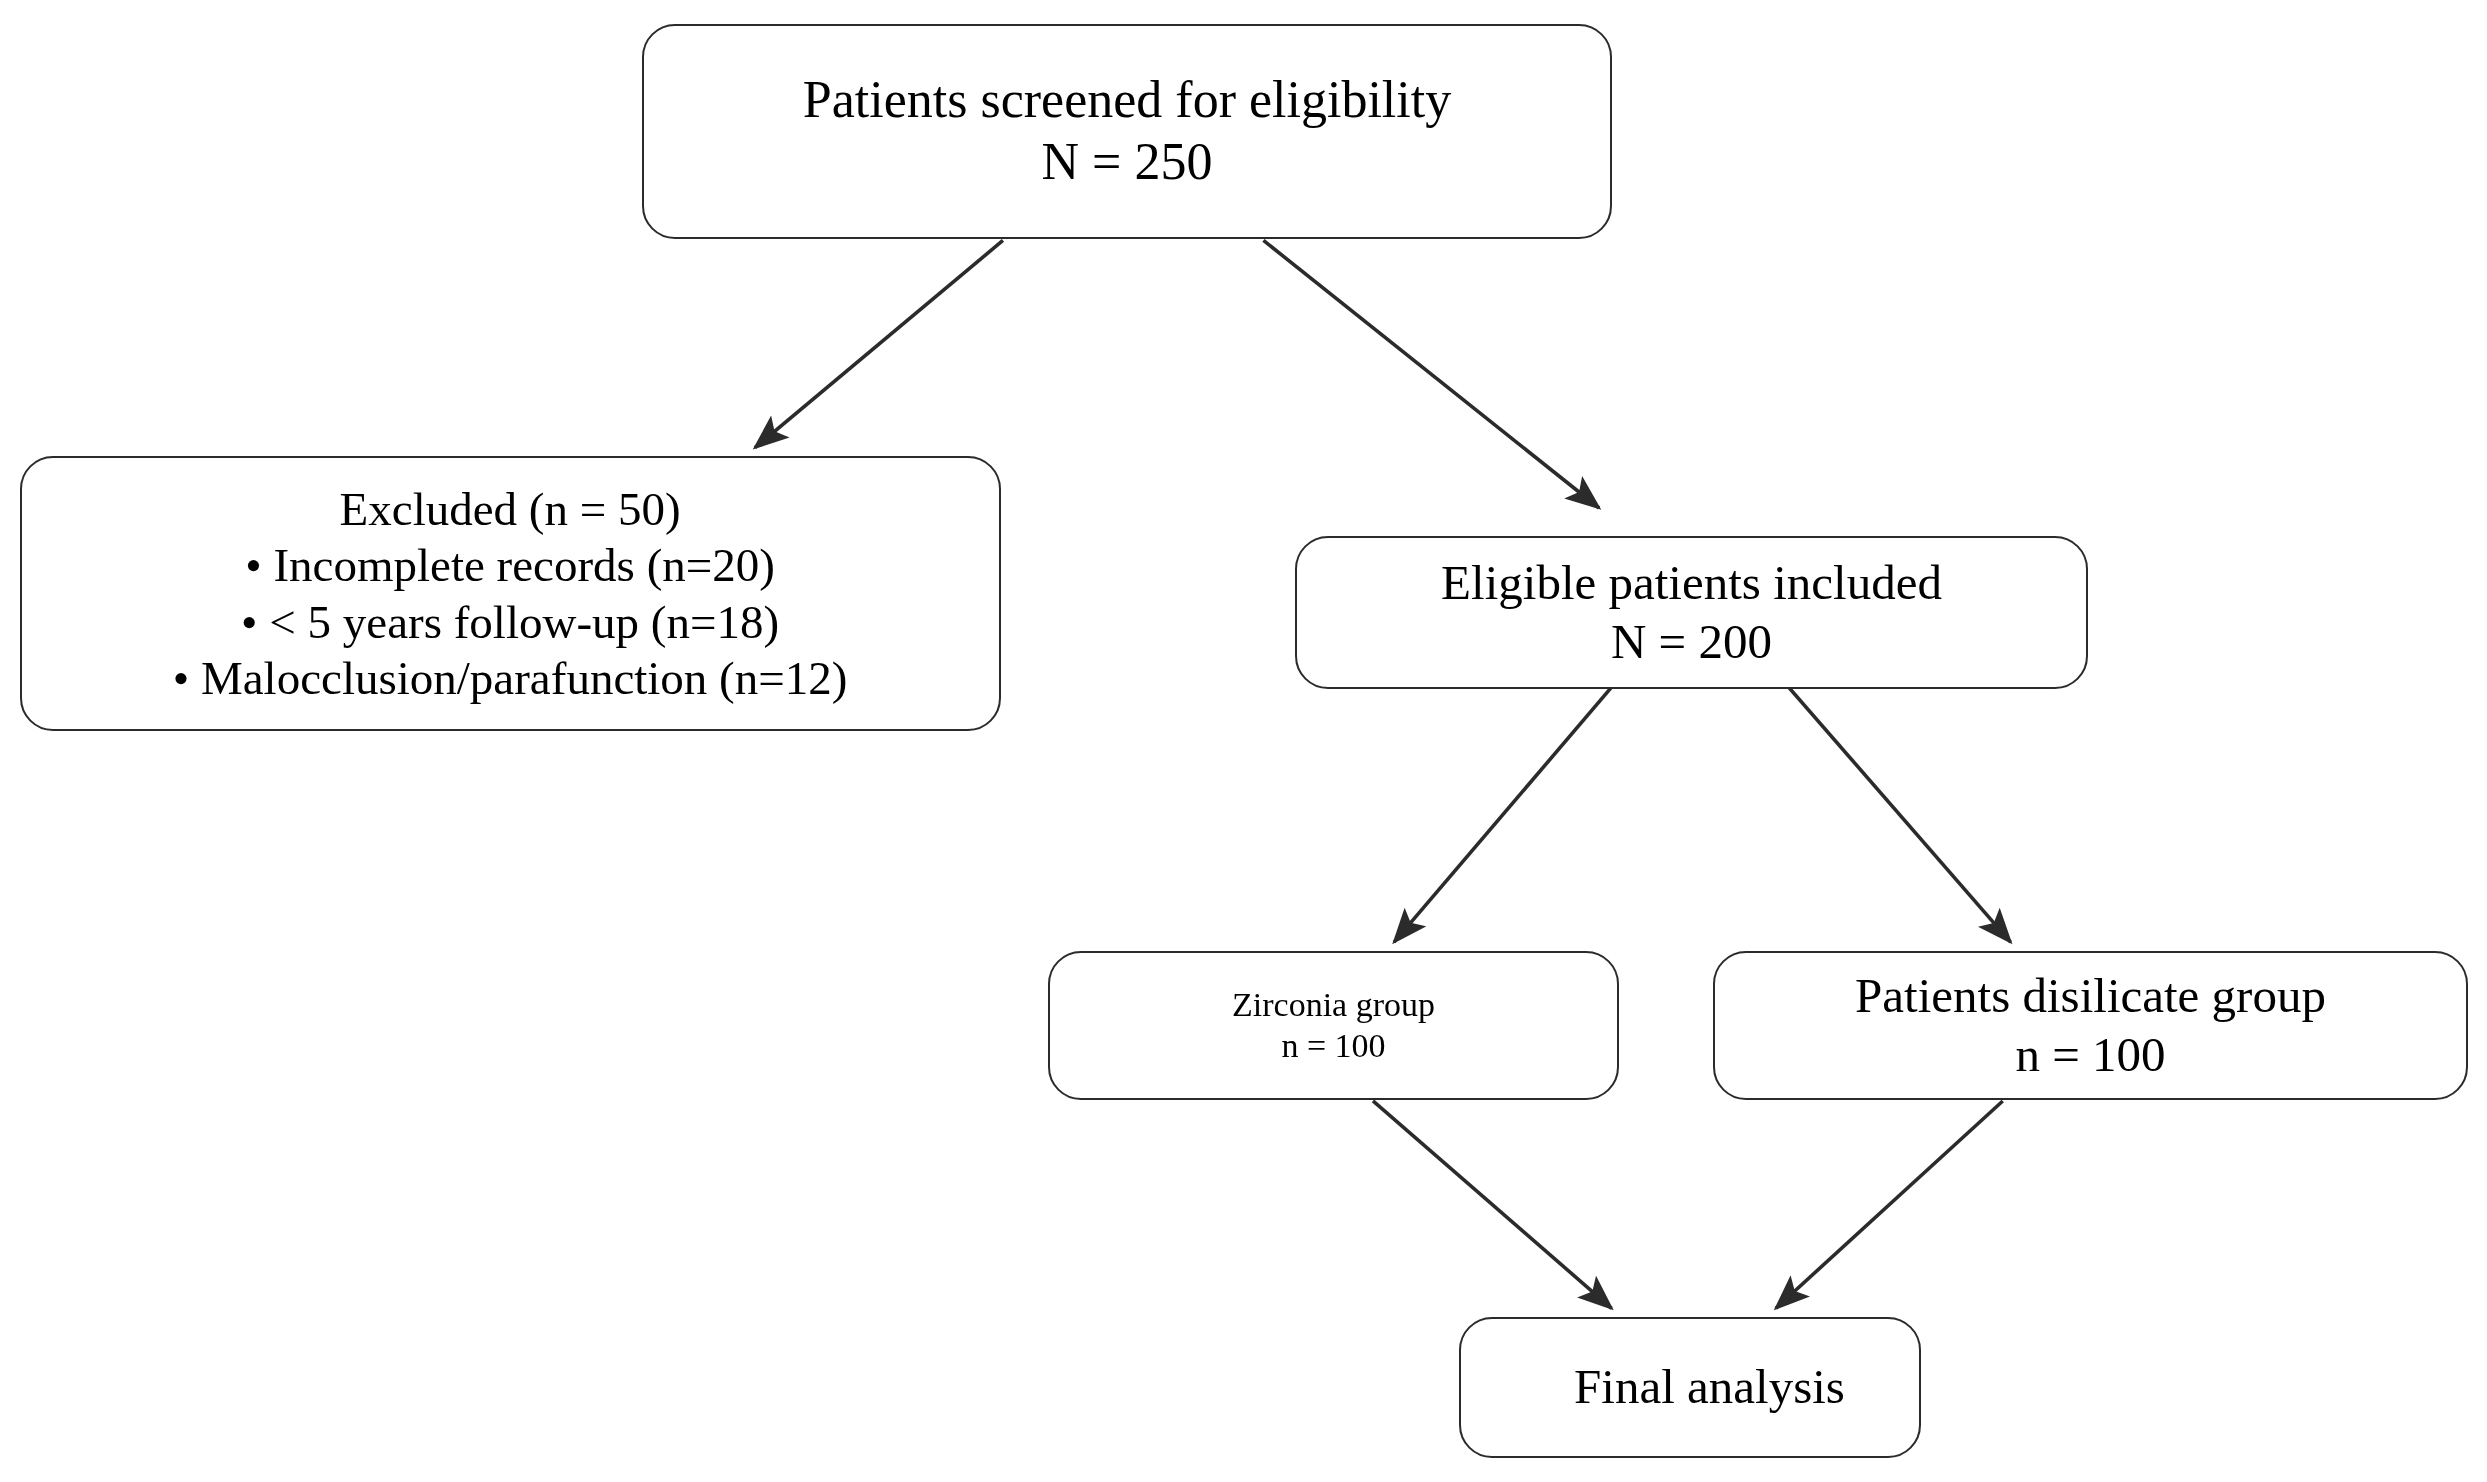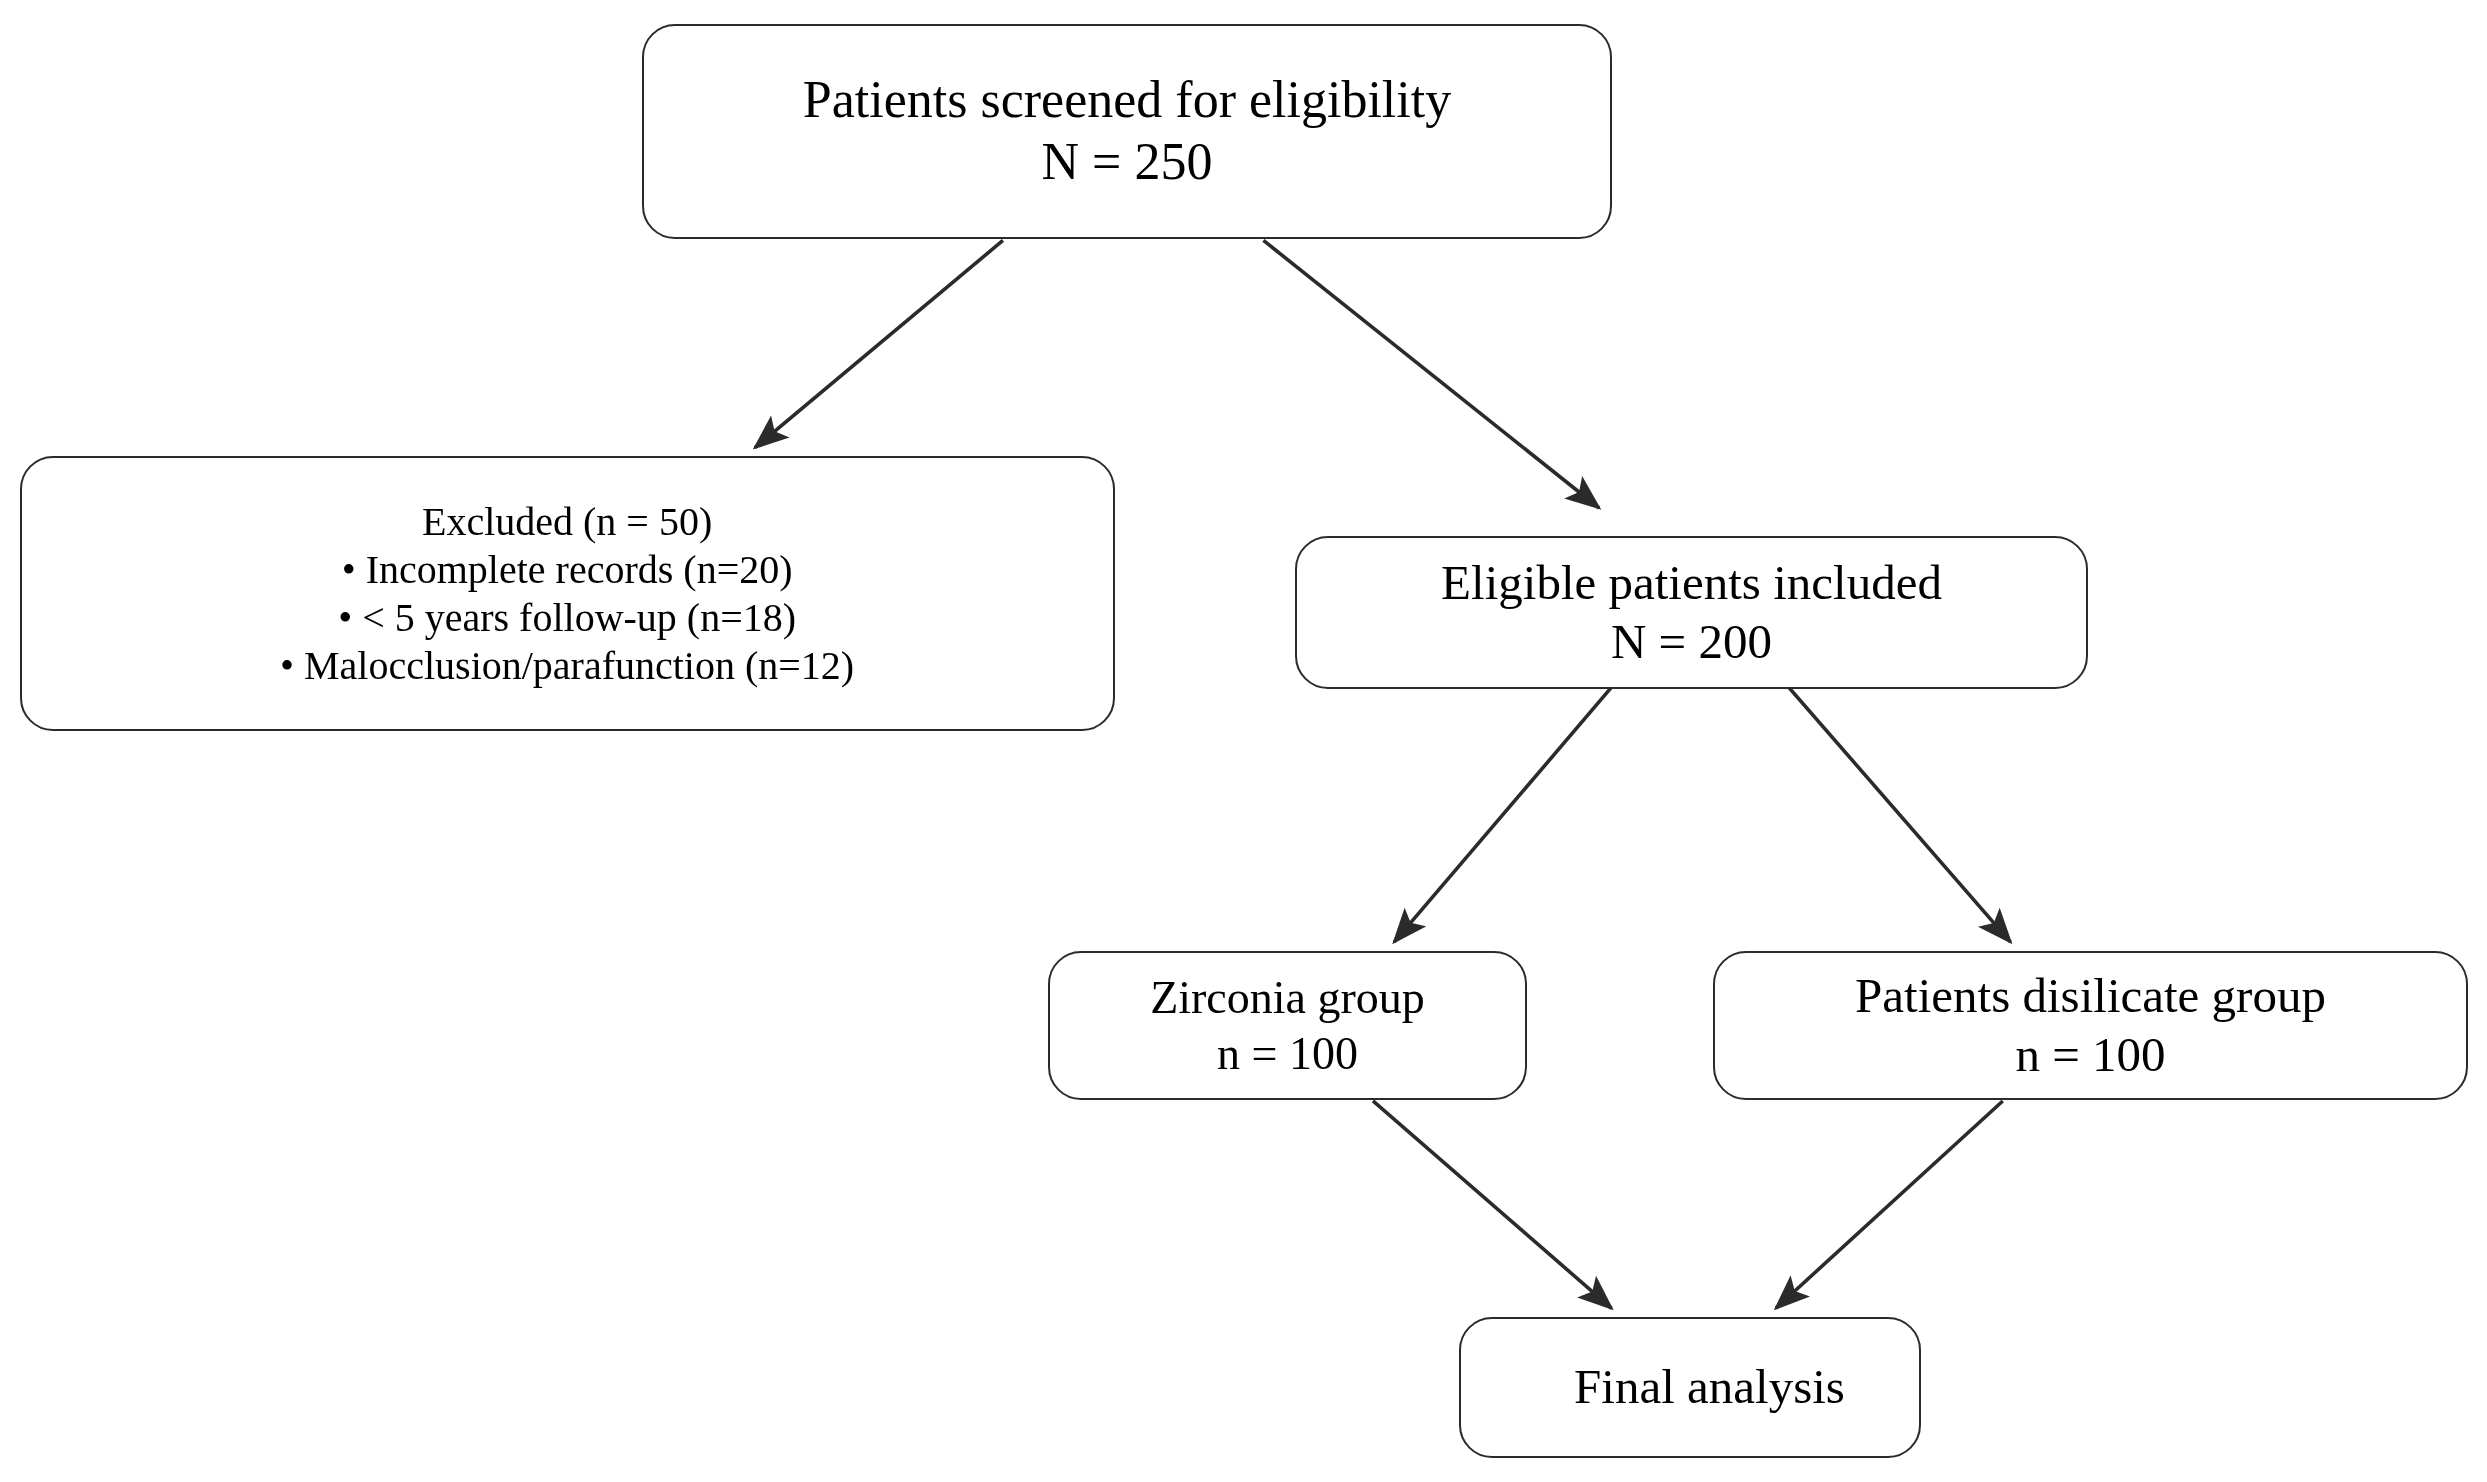--- a/index.html
+++ b/index.html
@@ -44,33 +44,33 @@
     display: block;
     white-space: pre;
   }
   .node-screened {
     left: 642px;  top: 23.5px;
     width: 970px; height: 215px;
     font-size: 52px;
   }
   .node-excluded {
     left: 19.6px;  top: 456px;
-    width: 1095px; height: 275px;
-    font-size: 40px;
+    width: 981px; height: 275px;
+    font-size: 47px;
   }
   .node-eligible {
     left: 1295px;  top: 516px;
     width: 793px; height: 153px;
     font-size: 49px;
     margin-top: 20px;
   }
   .node-zirconia {
     left: 1048px;  top: 951px;
-    width: 479px; height: 149px;
-    font-size: 46px;
+    width: 571px; height: 149px;
+    font-size: 34px;
   }
   .node-lithium {
     left: 1713px;  top: 951px;
     width: 755px; height: 149px;
     font-size: 49px;
   }
   .node-final {
     left: 1459px;  top: 1317px;
     width: 462px; height: 141px;
     font-size: 49px;

